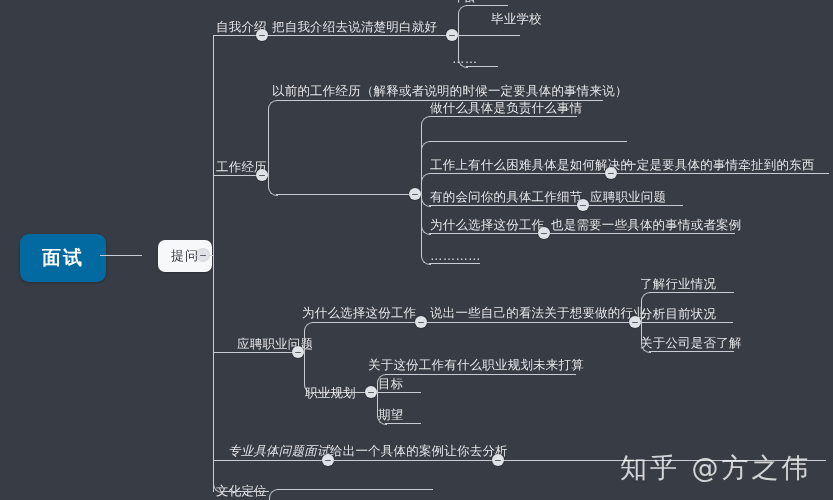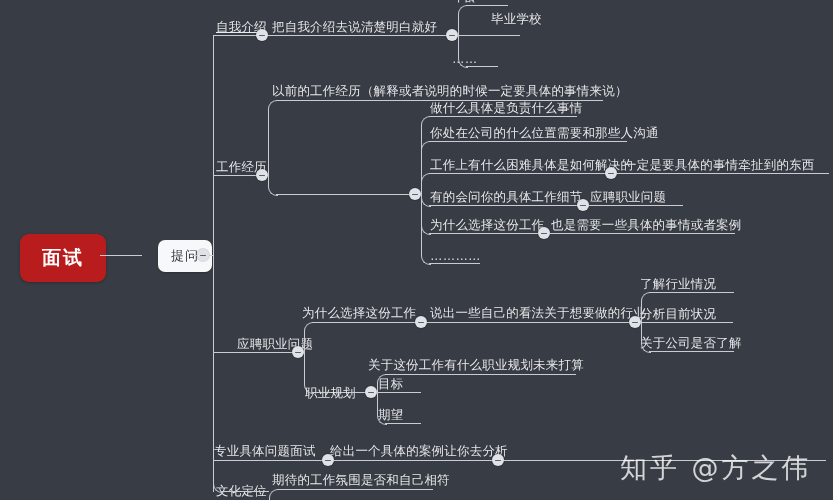--- a/index.html
+++ b/index.html
@@ -22,21 +22,21 @@
     color: #e9ebee;
     font-size: 12.5px;
     line-height: 15px;
     white-space: nowrap;
     letter-spacing: 0.2px;
     text-shadow: 0 0 1px rgba(0,0,0,0.35);
   }
 
   .root-node {
     position: absolute;
-    background: #b91c1c;
+    background: #0369a1;
     color: #ffffff;
     font-size: 19px;
     font-weight: 600;
     border-radius: 9px;
     padding: 11px 22px;
     letter-spacing: 2px;
     box-shadow: 0 1px 3px rgba(0,0,0,0.25);
   }
 
   .white-node {
@@ -117,21 +117,21 @@
   <div class="hline" style="left:100px; top:255px; width:42px;"></div>
 
   <div class="white-node" style="left:142px; top:240px;margin-left:16px;">提问</div>
 
   <div class="hline" style="left:192px; top:255px; width:8px;"></div>
   <div class="toggle" style="left:197px; top:249px;"></div>
 
   <div class="vline" style="left:213px; top:35px; height:457px;"></div>
   <div class="hline" style="left:209px; top:255px; width:5px;"></div>
 
-  <div class="node" style="left:216px; top:20px;text-decoration:underline;">自我介绍</div>
+  <div class="node" style="left:216px; top:20px;">自我介绍</div>
   <div class="hline" style="left:213px; top:35px; width:44px;"></div>
   <div class="toggle" style="left:256px; top:29px;"></div>
 
   <div class="node" style="left:272px; top:20px;">把自我介绍去说清楚明白就好</div>
   <div class="hline" style="left:268px; top:35px; width:180px;"></div>
   <div class="toggle" style="left:446px; top:29px;"></div>
 
   <div class="elbow" style="left:458px; top:5px; width:9px; height:31px; border-bottom:none; border-top-left-radius:9px;"></div>
   <div class="hline" style="left:466px; top:5px; width:42px;"></div>
   <div class="node" style="left:452px; top:-10px;">年龄</div>
@@ -154,21 +154,20 @@
   <div class="elbow elbow-bottom" style="left:268px; top:175px; width:9px; height:20px;"></div>
   <div class="hline" style="left:276px; top:194px; width:134px;"></div>
   <div class="toggle" style="left:409px; top:188px;"></div>
 
   <div class="elbow elbow-top" style="left:421px; top:116px; width:9px; height:79px;"></div>
   <div class="hline" style="left:429px; top:116px; width:148px;"></div>
   <div class="node" style="left:430px; top:101px;">做什么具体是负责什么事情</div>
 
   <div class="elbow elbow-top" style="left:421px; top:141px; width:9px; height:54px;"></div>
   <div class="hline" style="left:429px; top:141px; width:198px;"></div>
-  <div class="node" style="left:430px; top:126px;">你处在公司的什么位置需要和那些人沟通</div>
 
   <div class="elbow elbow-top" style="left:421px; top:173px; width:9px; height:22px;"></div>
   <div class="hline" style="left:429px; top:173px; width:177px;"></div>
   <div class="node" style="left:430px; top:158px;">工作上有什么困难具体是如何解决的</div>
   <div class="toggle" style="left:605px; top:167px;"></div>
   <div class="hline" style="left:617px; top:173px; width:212px;"></div>
   <div class="node" style="left:624px; top:158px;">一定是要具体的事情牵扯到的东西</div>
 
   <div class="elbow elbow-bottom" style="left:421px; top:194px; width:9px; height:12px;"></div>
   <div class="hline" style="left:429px; top:205px; width:150px;"></div>
@@ -220,32 +219,31 @@
   <div class="hline" style="left:385px; top:374px; width:191px;"></div>
   <div class="node" style="left:368px; top:358px;">关于这份工作有什么职业规划未来打算</div>
 
   <div class="hline" style="left:377px; top:392px; width:44px;"></div>
   <div class="node" style="left:378px; top:377px;">目标</div>
 
   <div class="elbow elbow-bottom" style="left:377px; top:392px; width:9px; height:32px;"></div>
   <div class="hline" style="left:385px; top:423px; width:36px;"></div>
   <div class="node" style="left:378px; top:408px;">期望</div>
 
-  <div class="node" style="left:214px; top:444px;">专业具体问题面试</div>
+  <div class="node" style="left:228px; top:444px;font-style:italic;">专业具体问题面试</div>
   <div class="hline" style="left:213px; top:460px; width:110px;"></div>
   <div class="toggle" style="left:322px; top:454px;"></div>
 
   <div class="hline" style="left:334px; top:460px; width:159px;"></div>
   <div class="node" style="left:330px; top:444px;">给出一个具体的案例让你去分析</div>
   <div class="toggle" style="left:492px; top:454px;"></div>
   <div class="hline" style="left:504px; top:460px; width:322px;"></div>
 
   <div class="node" style="left:216px; top:484px;">文化定位</div>
   <div class="elbow elbow-bottom" style="left:213px; top:460px; width:9px; height:32px;"></div>
   <div class="hline" style="left:221px; top:491px; width:48px;"></div>
 
   <div class="elbow elbow-top" style="left:269px; top:489px; width:9px; height:10px;"></div>
   <div class="hline" style="left:277px; top:489px; width:156px;"></div>
-  <div class="node" style="left:272px; top:473px;">期待的工作氛围是否和自己相符</div>
 
   <div class="watermark" style="left:620px; top:450px;">知乎 @方之伟</div>
 
 </div>
 
 </body></html>

